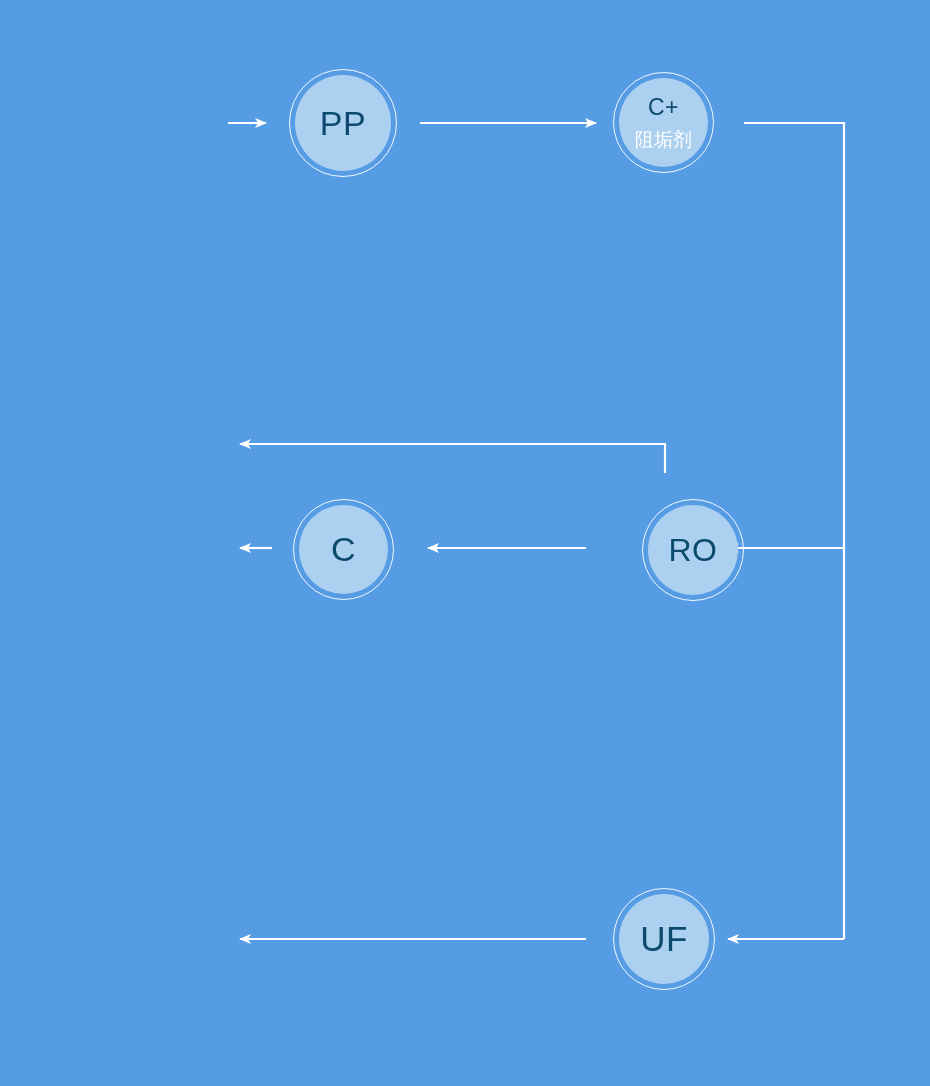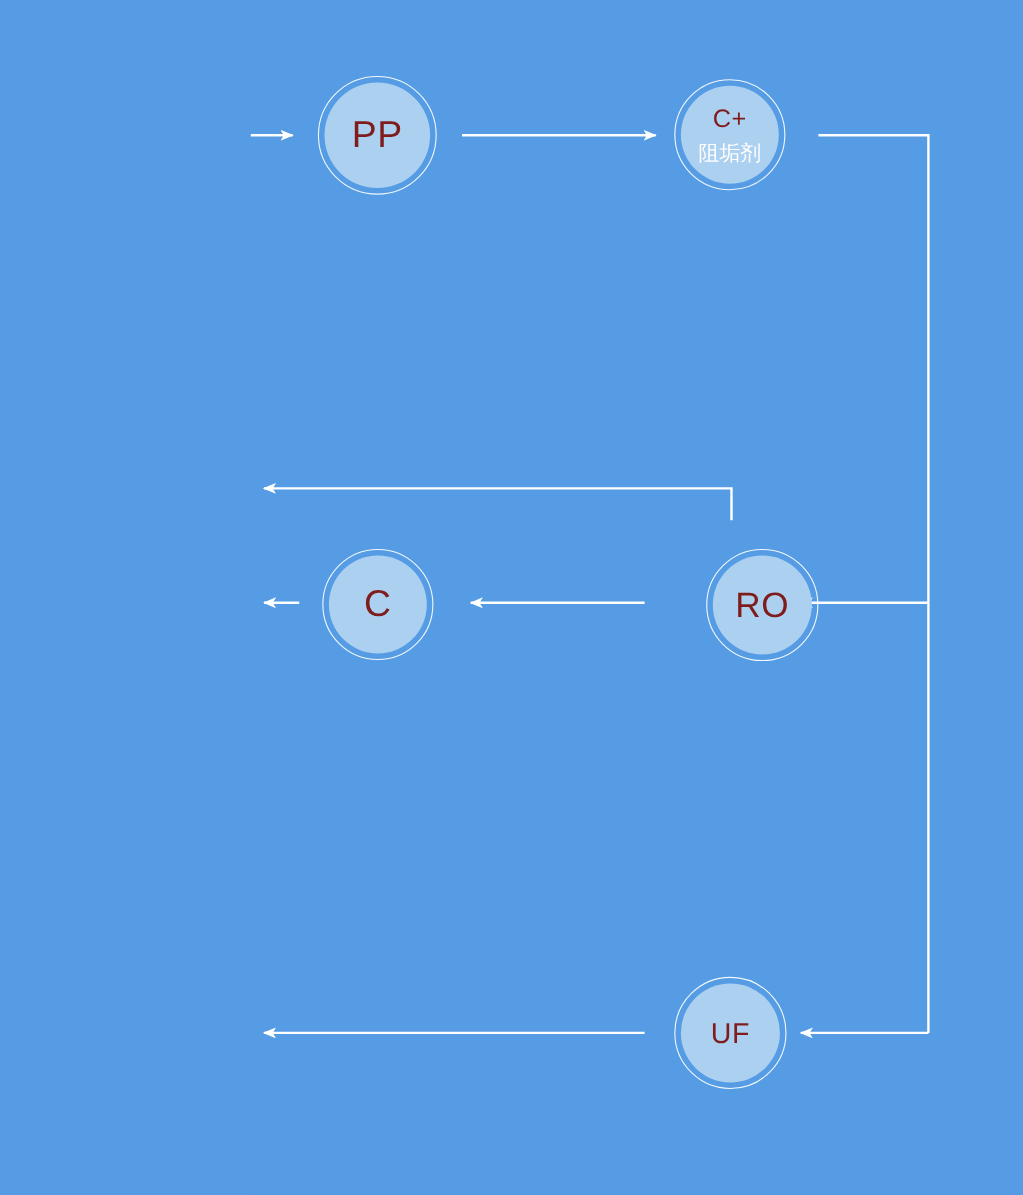--- a/index.html
+++ b/index.html
@@ -37,21 +37,21 @@
     display: flex;
     flex-direction: column;
     align-items: center;
     justify-content: center;
     color: #ffffff;
     text-align: center;
     line-height: 1.08;
     box-sizing: border-box;
   }
   .node-label-main {
-    color: #7f1d1d;
+    color: #0c4a6e;
     letter-spacing: 0.5px;
     white-space: nowrap;
   }
   .node-label-sub {
     color: #ffffff;
     white-space: nowrap;
   }
 </style>
 </head>
 <body>
@@ -112,17 +112,17 @@
   </div>
 
   <div class="node" style="left:642px; top:499px; width:102px; height:102px; padding:5px;">
     <div class="node-inner" style="width:100%; height:100%;">
       <span class="node-label-main" style="font-size:32px;">RO</span>
     </div>
   </div>
 
   <div class="node" style="left:613px; top:888px; width:102px; height:102px; padding:5px;">
     <div class="node-inner" style="width:100%; height:100%;">
-      <span class="node-label-main" style="font-size:26px;">UF</span>
+      <span class="node-label-main" style="font-size:35px;">UF</span>
     </div>
   </div>
 
 </div>
 
 </body></html>

